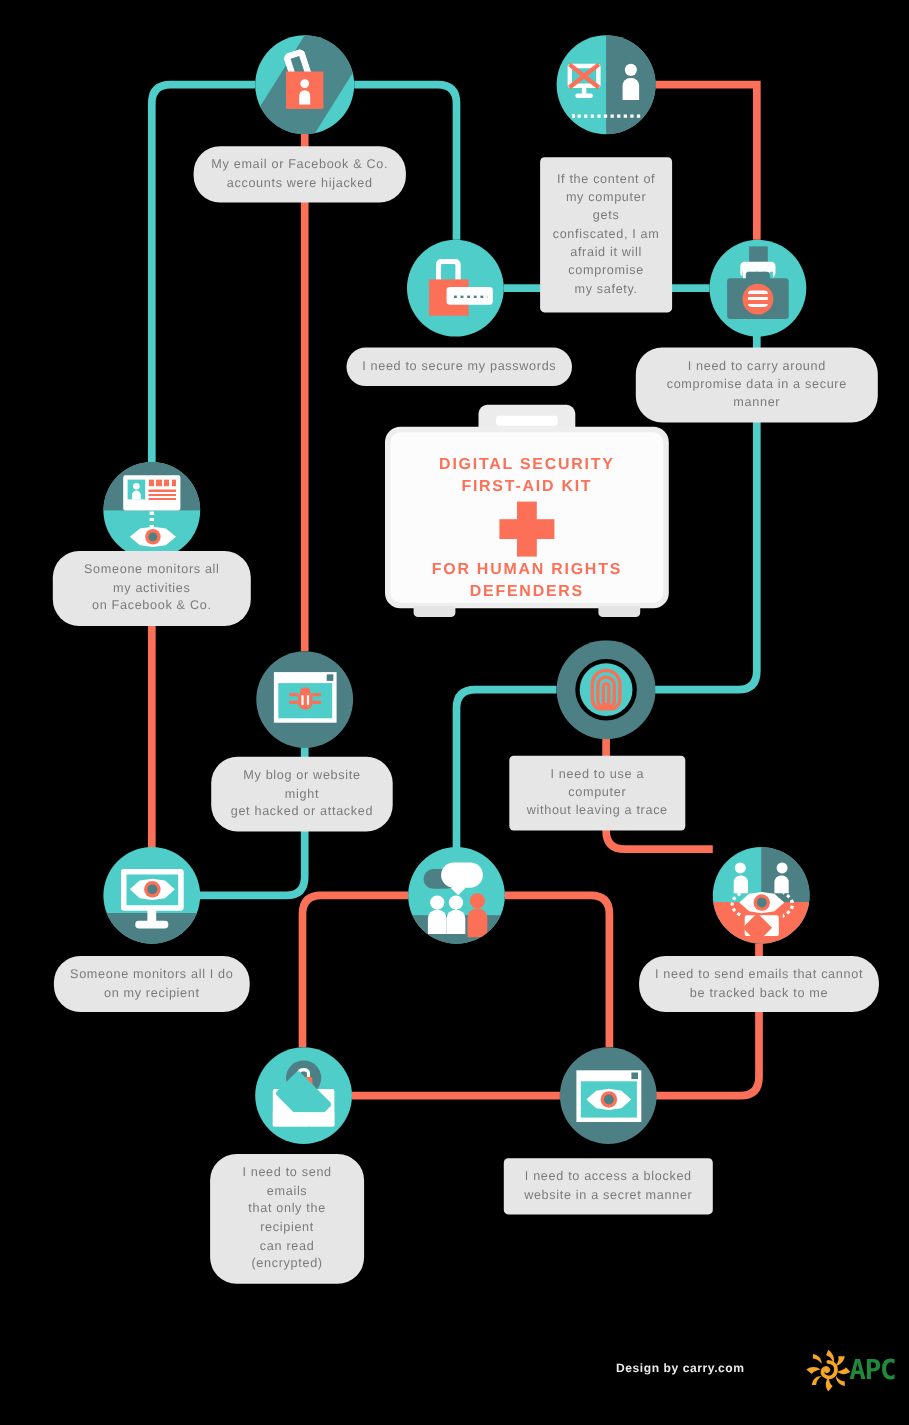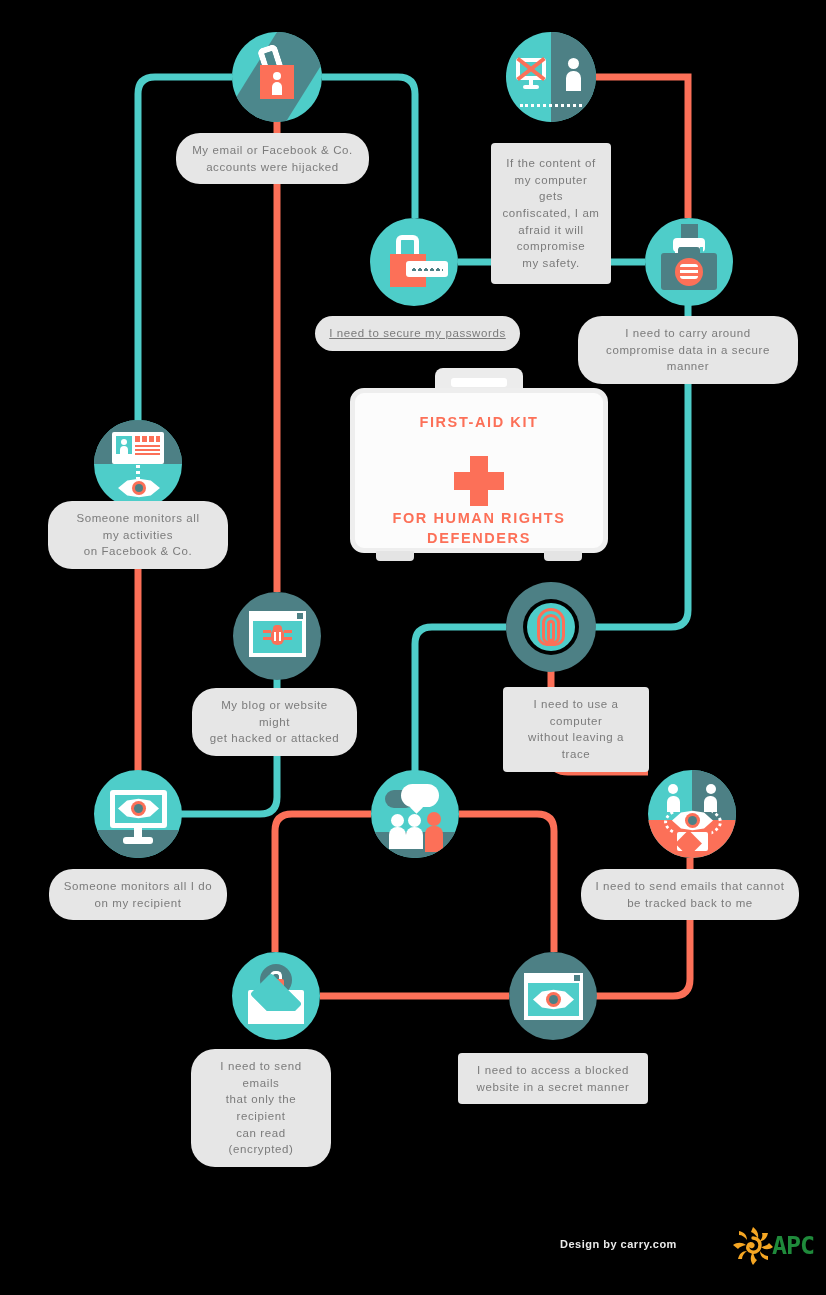--- a/index.html
+++ b/index.html
@@ -86,20 +86,21 @@
   </svg>
 
   <div id="kit">
     <div class="handle">
         <i></i>
       </div>
     <div class="body"></div>
     <div class="foot l"></div>
     <div class="foot r"></div>
     <div class="kt top">
+      <div>DIGITAL SECURITY</div>
       <div>FIRST-AID KIT</div>
     </div>
     <div class="cross">
         <b></b>
         <i></i>
       </div>
     <div class="kt bot">
       <div>FOR HUMAN RIGHTS</div>
       <div>DEFENDERS</div>
     </div>
@@ -141,21 +142,21 @@
   </div>
 
   <div class="node" style="left:370px;top:218px;width:88px;height:88px;background:#4ecdc9;">
     <div class="ic" style="left:26px;top:17px;width:23px;height:22px;border:5px solid #fff;
          border-radius:6px 6px 0 0;border-bottom:none;box-sizing:border-box;"></div>
     <div class="ic c" style="left:20px;top:36px;width:36px;height:33px;"></div>
     <div class="ic w" style="left:36px;top:43px;width:42px;height:16px;border-radius:3px;"></div>
     <div class="ic" style="left:41px;top:49px;width:32px;height:4px;
          background:radial-gradient(circle,#4d8085 1.6px,transparent 1.7px) 0 0/6px 6px;"></div>
   </div>
-  <div class="label r24" style="left:315px;top:316px;width:205px;font-size:11.5px;text-decoration:underline;">
+  <div class="label r24" style="left:315px;top:316px;width:205px;font-size:11.5px;">
     <span style="white-space:pre-line">I need to secure my passwords</span>
   </div>
 
   <div class="node" style="left:645px;top:218px;width:88px;height:88px;background:#4ecdc9;">
     <div class="ic dk" style="left:36px;top:6px;width:17px;height:20px;"></div>
     <div class="ic w" style="left:28px;top:20px;width:32px;height:14px;border-radius:4px;"></div>
     <div class="ic" style="left:30px;top:29px;width:28px;height:8px;
          background:repeating-linear-gradient(90deg,#fff 0 4px,#4ecdc9 4px 7px);"></div>
     <div class="ic dk" style="left:16px;top:35px;width:56px;height:37px;border-radius:3px;"></div>
     <div class="ic dk" style="left:33px;top:29px;width:22px;height:8px;border:3px solid #4d8085;
@@ -216,21 +217,21 @@
          transform:rotate(42deg);border-radius:2px;"></div>
     <div class="ic" style="left:17px;top:17px;width:56px;height:56px;border-radius:50%;background:#000;"></div>
     <div class="ic" style="left:21px;top:21px;width:48px;height:48px;border-radius:50%;background:#4ecdc9;"></div>
     <div class="ic" style="left:31px;top:26px;width:28px;height:38px;border-radius:14px 14px 10px 10px;
          border:3px solid #fc7058;box-sizing:border-box;"></div>
     <div class="ic" style="left:36px;top:32px;width:18px;height:30px;border-radius:9px 9px 7px 7px;
          border:3px solid #fc7058;box-sizing:border-box;"></div>
     <div class="ic" style="left:41px;top:38px;width:8px;height:22px;border-radius:4px;
          border:3px solid #fc7058;box-sizing:border-box;"></div>
   </div>
-  <div class="label sq" style="left:463px;top:687px;width:146px;font-size:11.5px;margin-left:40px;">
+  <div class="label sq" style="left:463px;top:687px;width:160px;font-size:11.5px;">
     <span style="white-space:pre-line">I need to use a computer
 without leaving a trace</span>
   </div>
 
   <div class="node" style="left:94px;top:770px;width:88px;height:88px;background:#4ecdc9;">
     <div class="ic dk" style="left:0;top:60px;width:88px;height:28px;"></div>
     <div class="ic" style="left:16px;top:20px;width:57px;height:38px;border:5px solid #fff;
          box-sizing:border-box;border-radius:3px;"></div>
     <div class="ic w" style="left:40px;top:57px;width:8px;height:12px;"></div>
     <div class="ic w" style="left:29px;top:67px;width:30px;height:7px;border-radius:3px;"></div>

